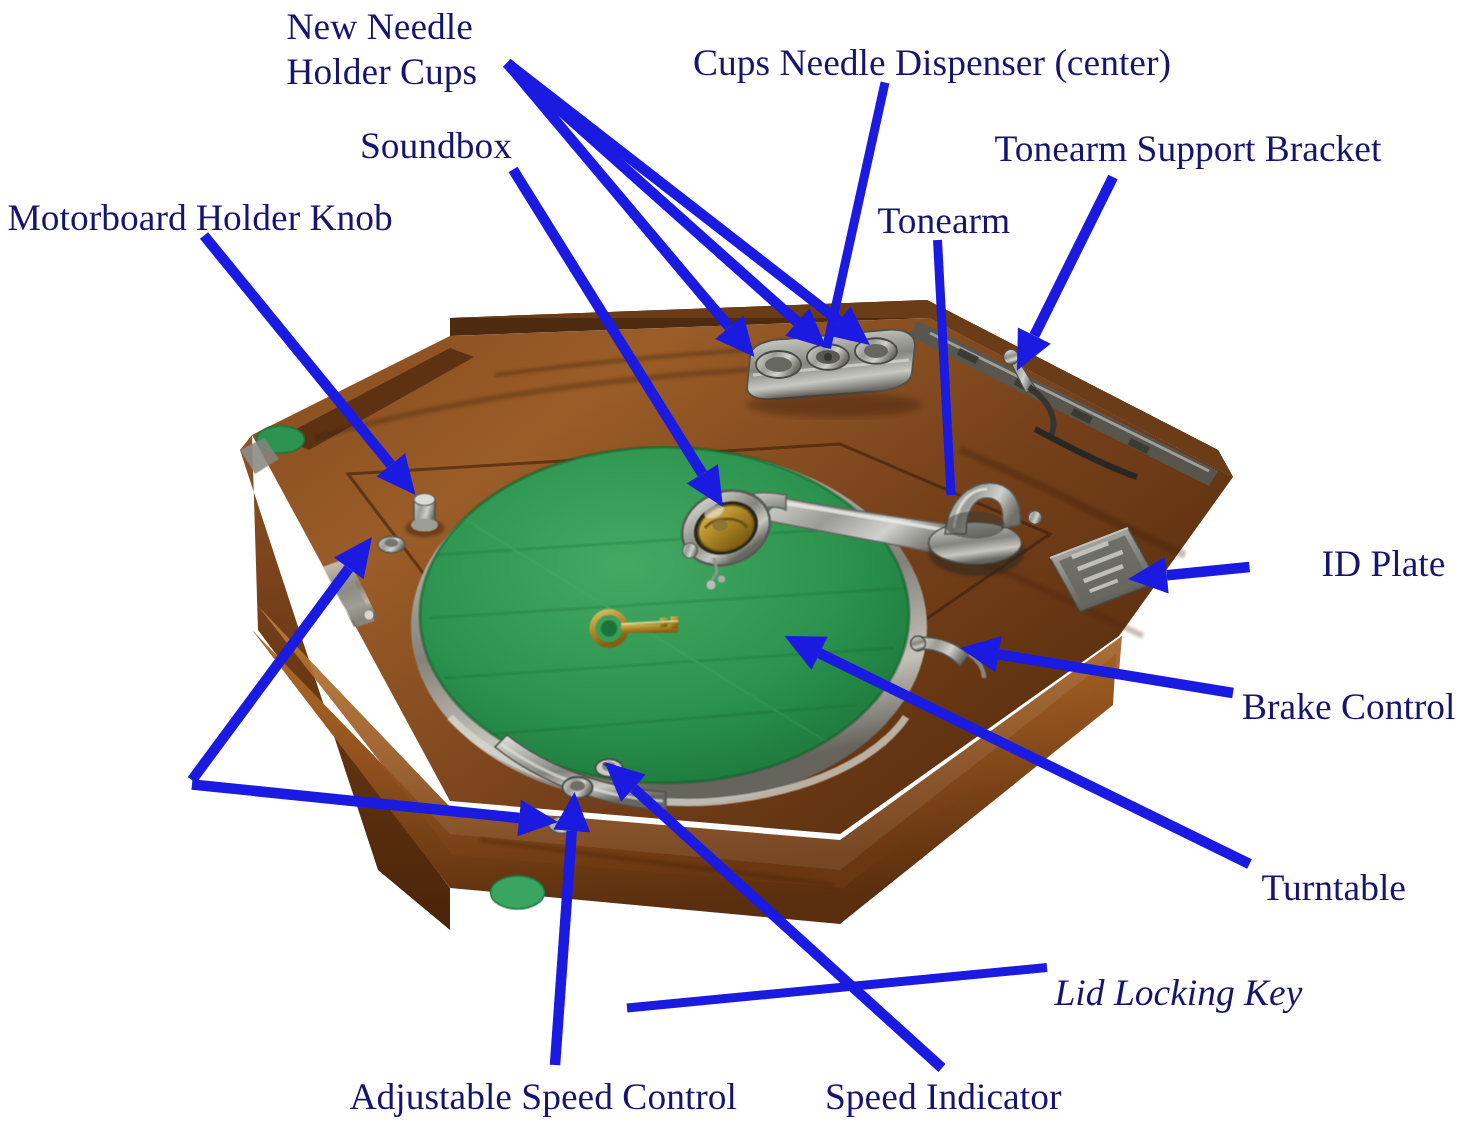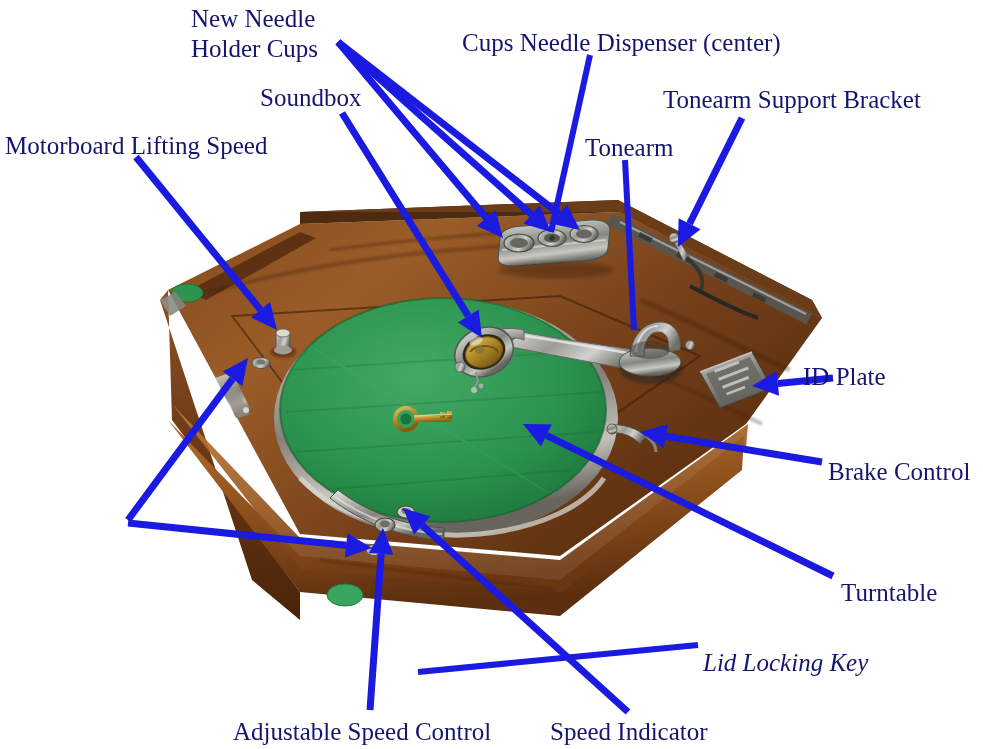--- a/index.html
+++ b/index.html
@@ -328,24 +328,24 @@
       </g>
       <g>
         <line x1="370" y1="710" x2="381.14757670031435" y2="553.9339261955992" stroke="#1a1ae0" stroke-width="7" stroke-linecap="butt"></line>
         <polygon points="383,528 393.36644577324086,554.8067025579511 368.92870762738784,553.0611498332472" fill="#1a1ae0"></polygon>
       </g>
     </svg>
 
   <div class="label" style="left: 191px; top: 4px; color: rgb(21, 21, 112);">New Needle
 Holder Cups</div>
   <div class="label" style="left: 462px; top: 28px; color: rgb(21, 21, 112);">Cups Needle Dispenser (center)</div>
-  <div class="label" style="left: 240px; top: 83px; color: rgb(21, 21, 112); margin-left: 20px;">Soundbox</div>
+  <div class="label" style="left: 240px; top: 83px; color: rgb(21, 21, 112);">Soundbox</div>
   <div class="label" style="left: 663px; top: 85px; color: rgb(21, 21, 112);">Tonearm Support Bracket</div>
   <div class="label" style="left: 585px; top: 133px; color: rgb(21, 21, 112);">Tonearm</div>
-  <div class="label" style="left: 5px; top: 131px; color: rgb(21, 21, 112);">Motorboard Lifting Speed</div>
-  <div class="label" style="left: 803px; top: 362px; color: rgb(21, 21, 112);">ID Plate</div>
+  <div class="label" style="left: 5px; top: 131px; color: rgb(21, 21, 112);">Motorboard Holder Knob</div>
+  <div class="label" style="left: 881px; top: 362px; color: rgb(21, 21, 112);">ID Plate</div>
   <div class="label" style="left: 828px; top: 457px; color: rgb(21, 21, 112);">Brake Control</div>
   <div class="label" style="left: 841px; top: 578px; color: rgb(21, 21, 112);">Turntable</div>
   <div class="label" style="left: 703px; top: 648px; color: rgb(21, 21, 112); font-style: italic;">Lid Locking Key</div>
   <div class="label" style="left: 550px; top: 717px; color: rgb(21, 21, 112);">Speed Indicator</div>
   <div class="label" style="left: 233px; top: 717px; color: rgb(21, 21, 112);">Adjustable Speed Control</div>
 
 </div>
 
 </body></html>

